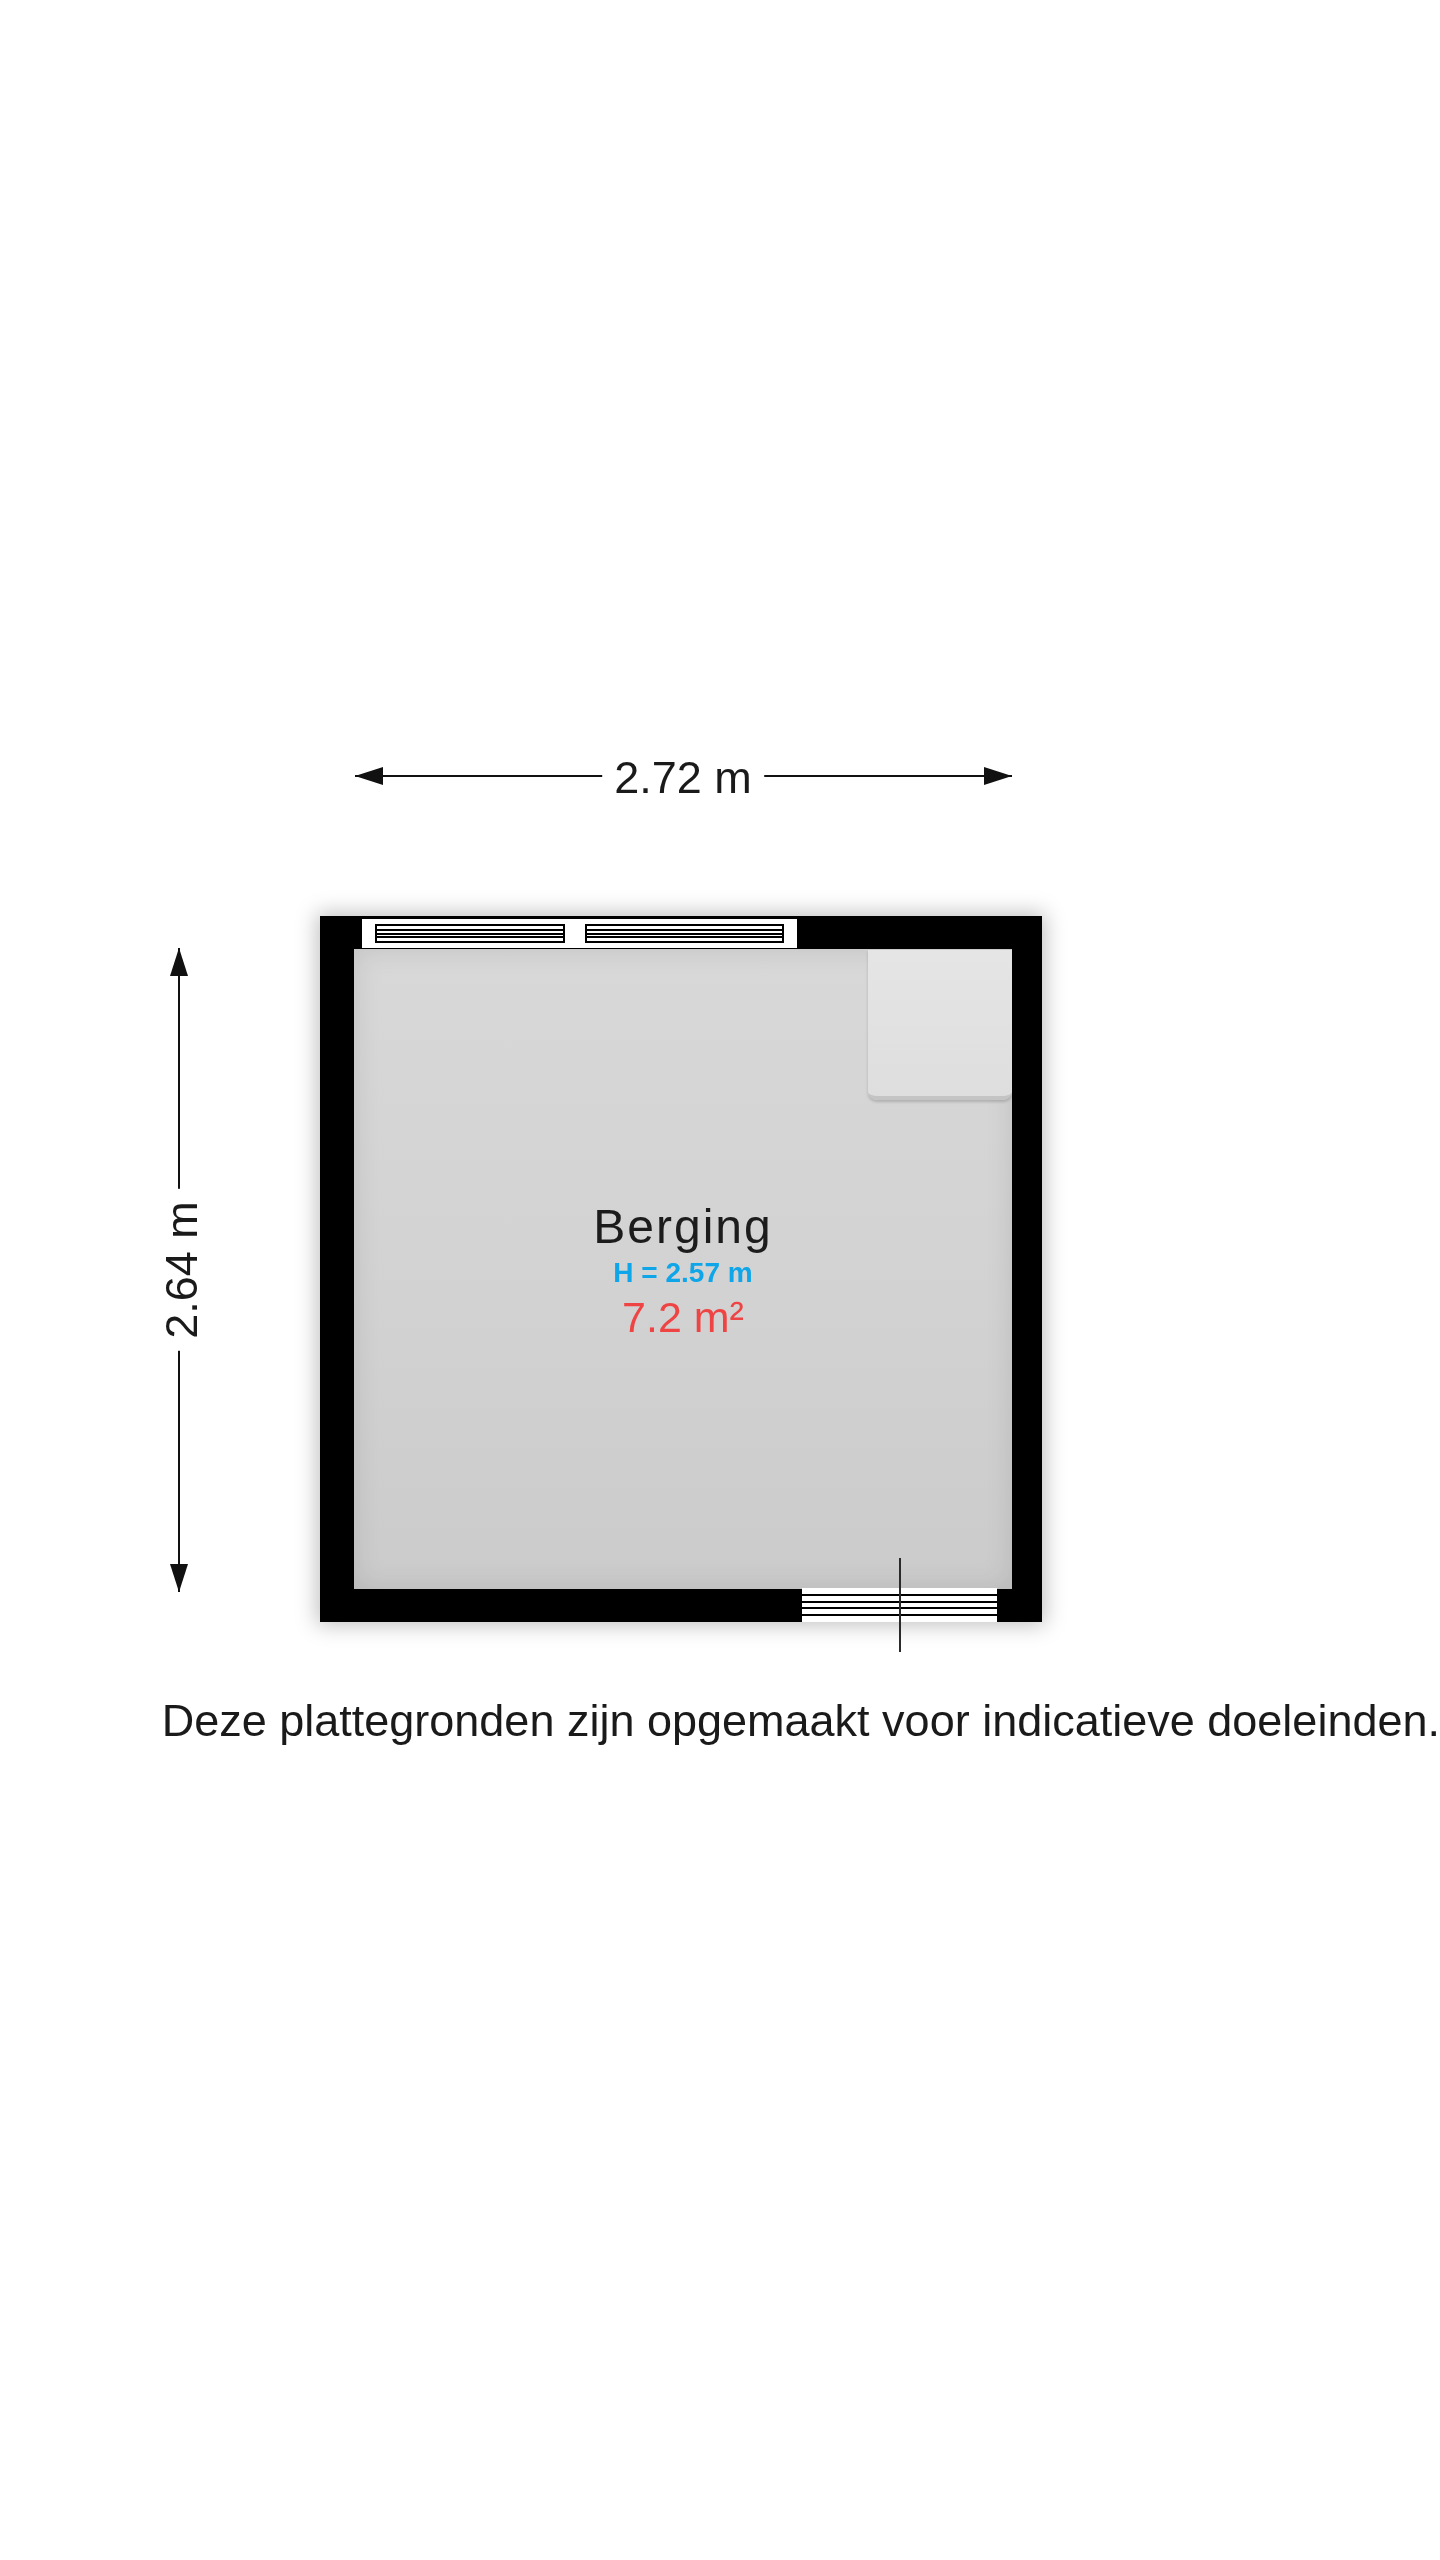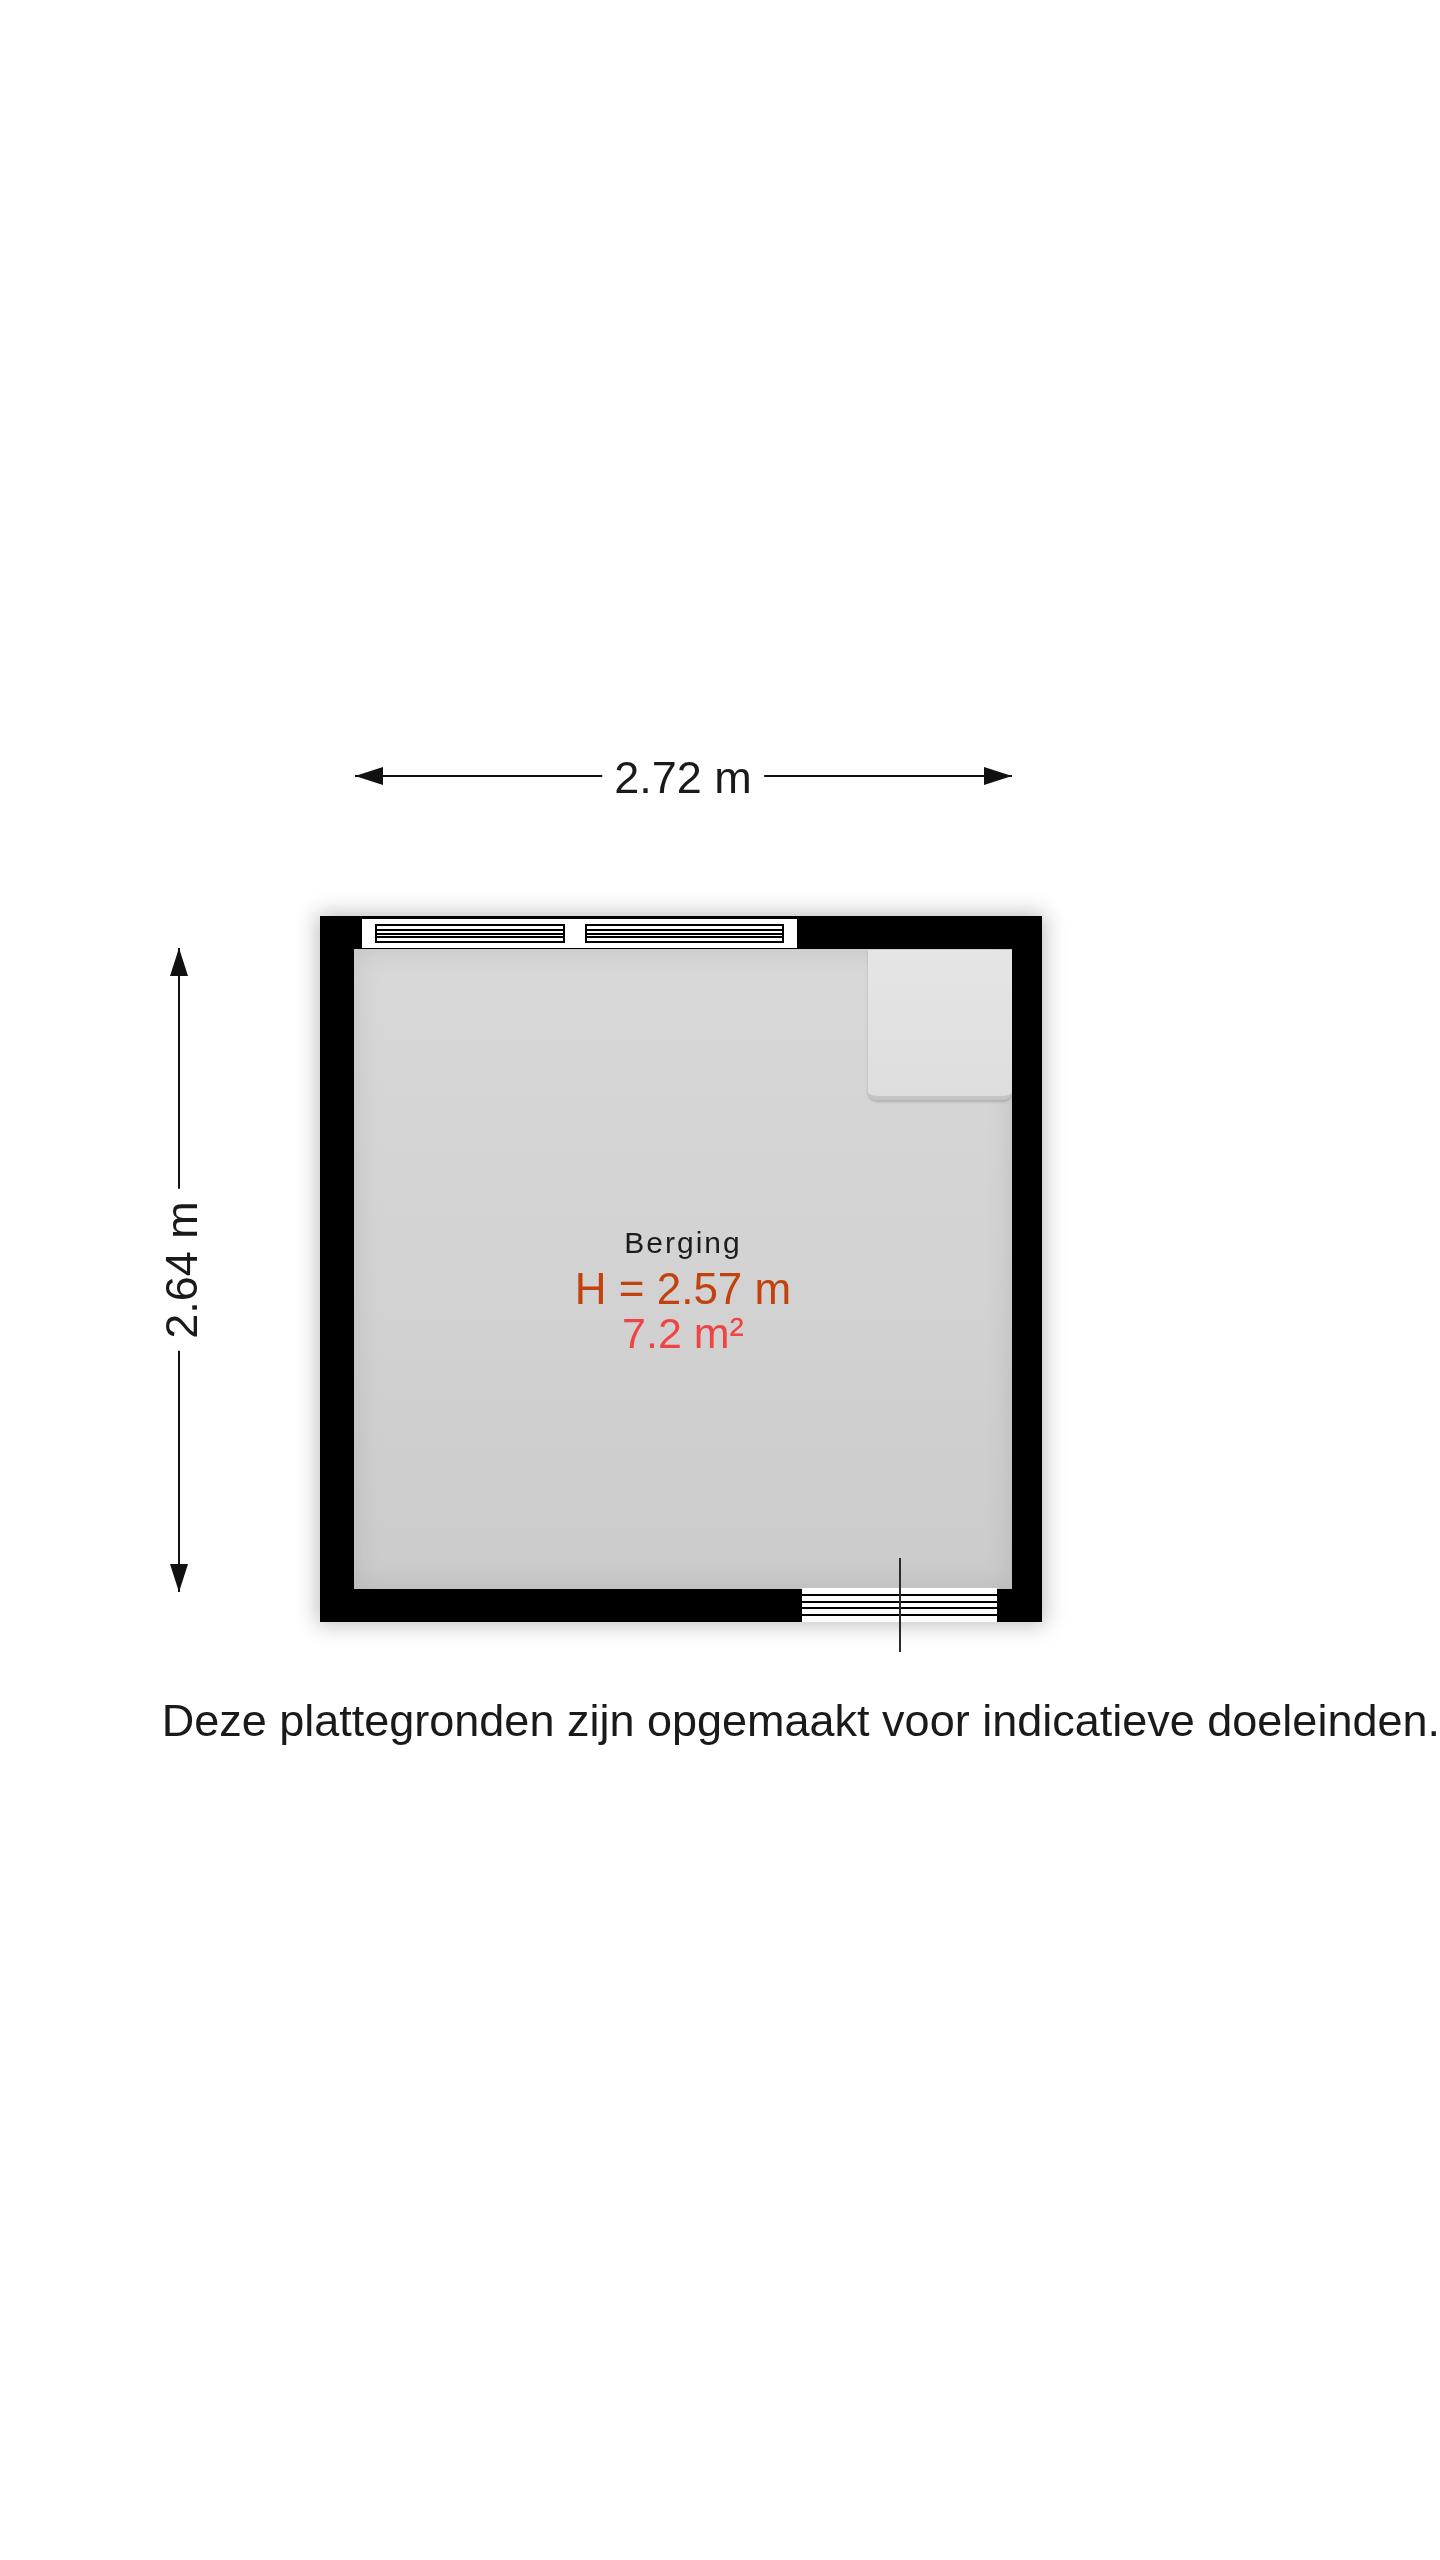--- a/index.html
+++ b/index.html
@@ -68,22 +68,22 @@
     background-color: #ffffff;
     background-image: linear-gradient(#000,#000), linear-gradient(#000,#000), linear-gradient(#000,#000), linear-gradient(#000,#000);
     background-size: 100% 2px;
     background-position: 0 20%, 0 40%, 0 60%, 0 80%;
     background-repeat: no-repeat;
   }
   .door-line { left: 899px; top: 1558px; width: 2px; height: 94px; background: #2a2a2a; }
 
   
   .room-label-block { left: 34px; top: 288px; width: 658px; text-align: center; }
-  .room-name   { font-size: 30px; line-height: 46px; letter-spacing: 2px; color: #1c1c1c; margin-top: 16px; }
-  .room-height { font-size: 44px; line-height: 45px; color: #c2410c; }
+  .room-name   { font-size: 48px; line-height: 46px; letter-spacing: 2px; color: #1c1c1c; }
+  .room-height { font-size: 28px; line-height: 45px; color: #0ea5e9; font-weight: bold; }
   .room-area   { font-size: 43px; line-height: 45px; color: #ef4444; }
 
   
   .disclaimer { left: 0; top: 1692px; width: 1440px; text-align: right; font-size: 45px; line-height: 57px; color: #1a1a1a; }
 </style>
 </head>
 <body>
 
 <div class="abs">
   <div class="abs dim-h-line"></div>

